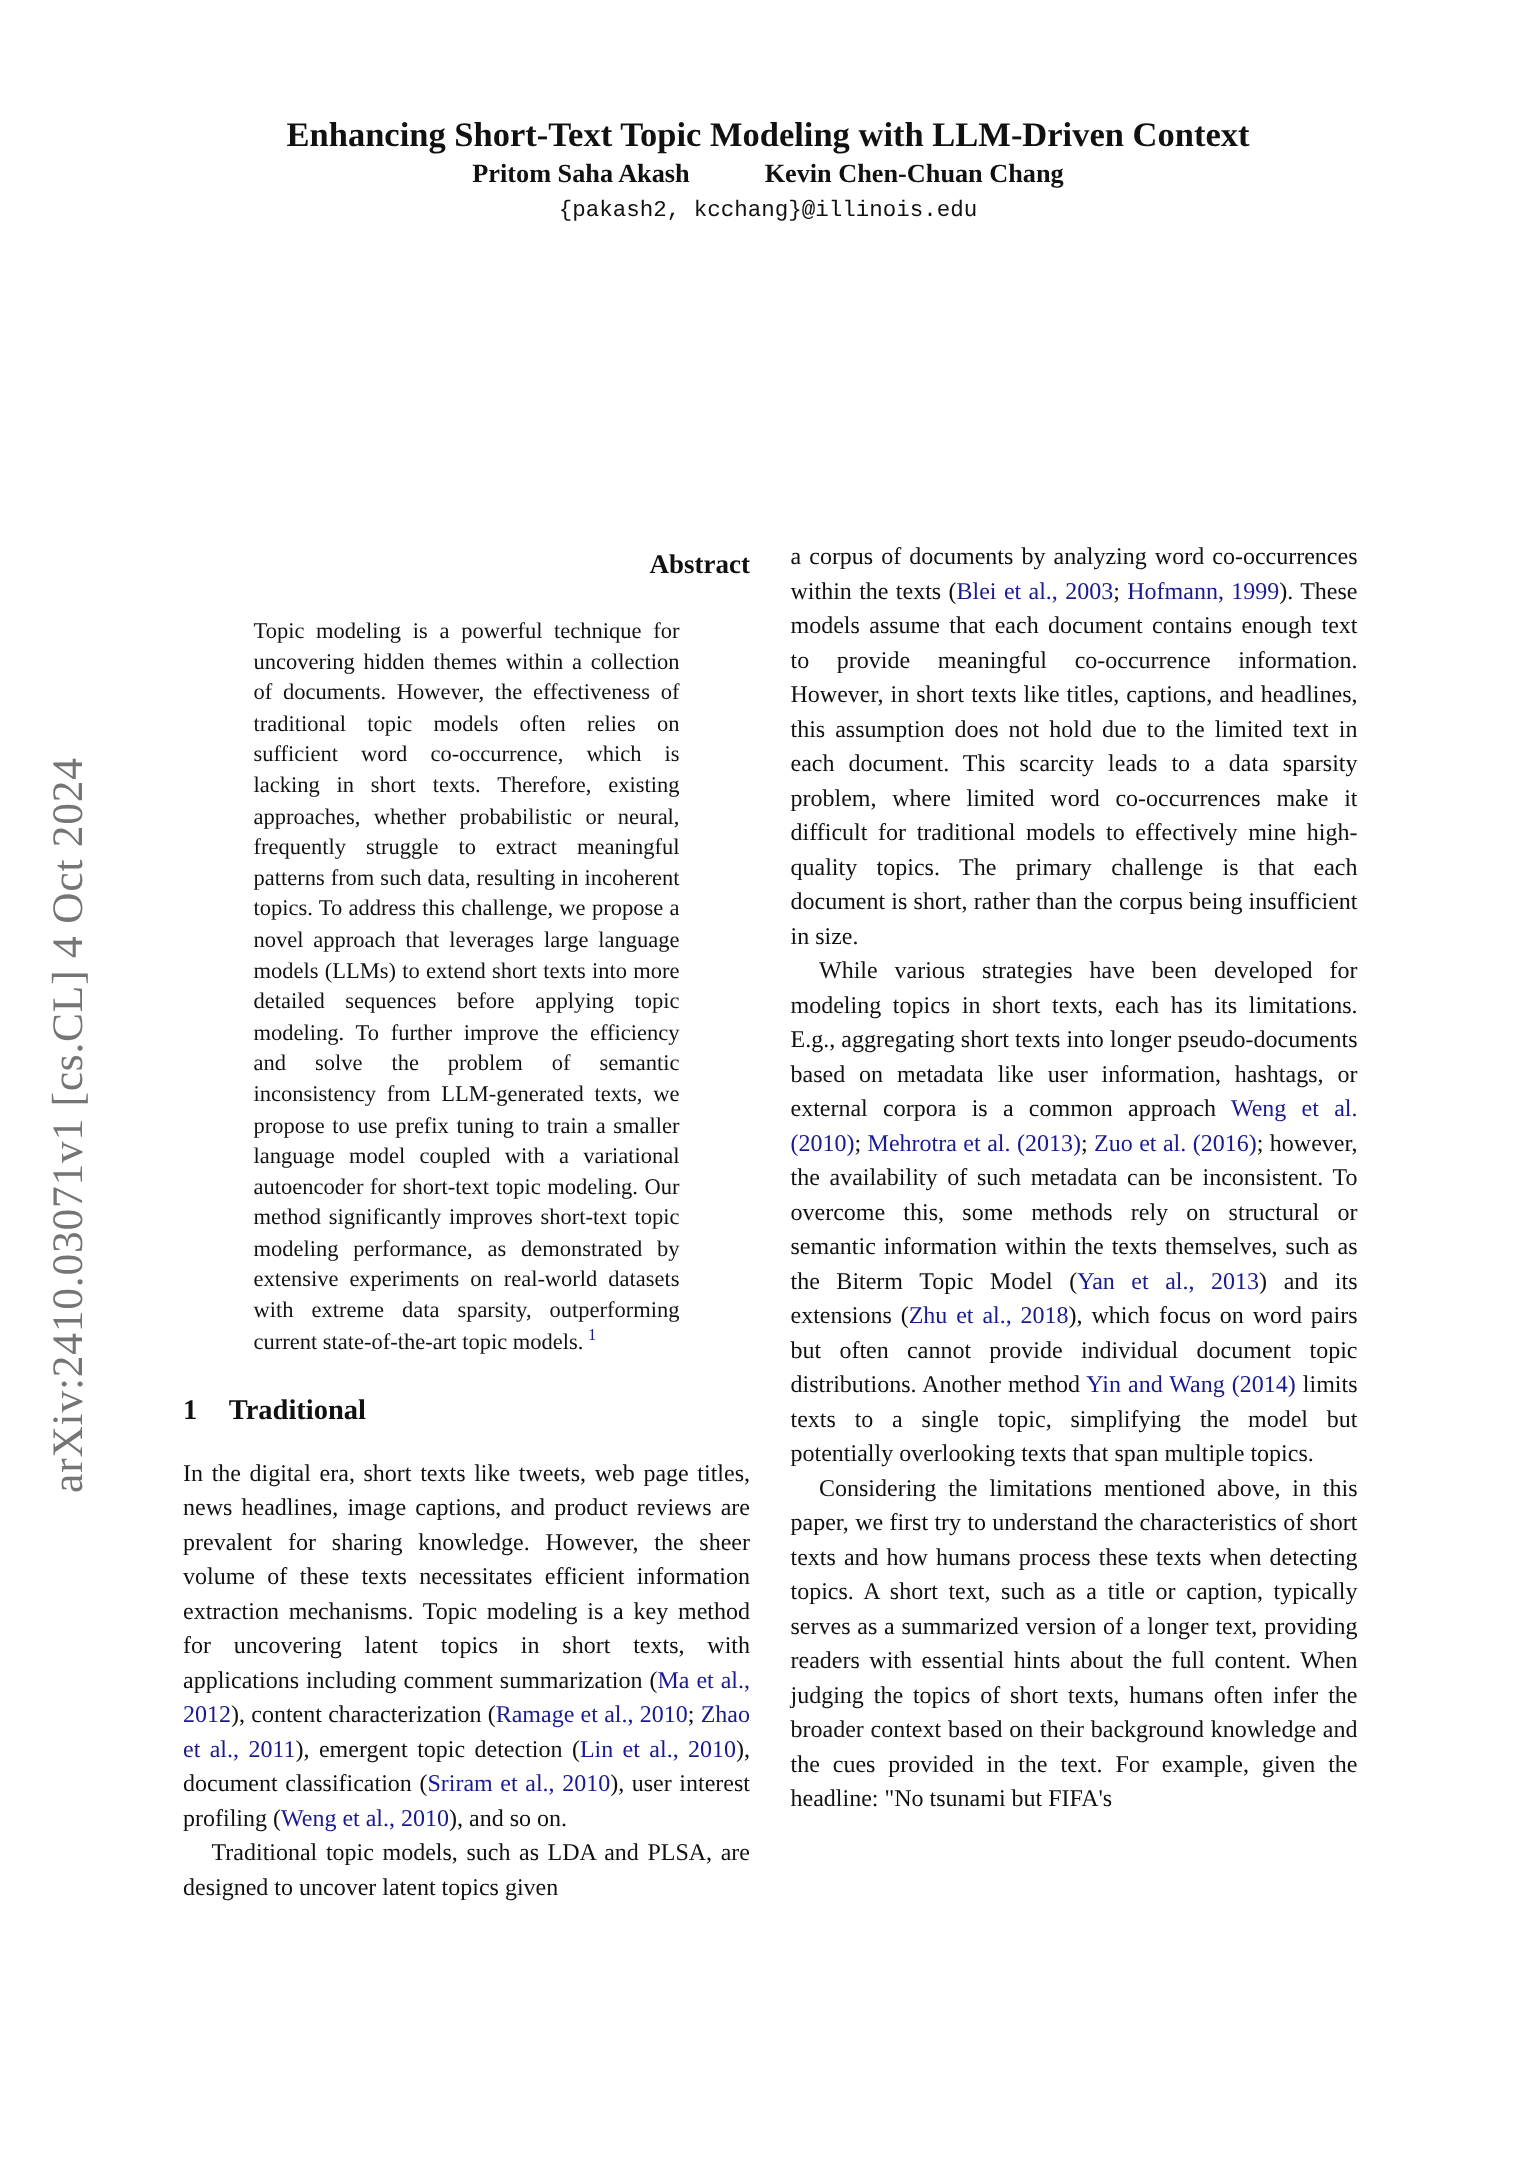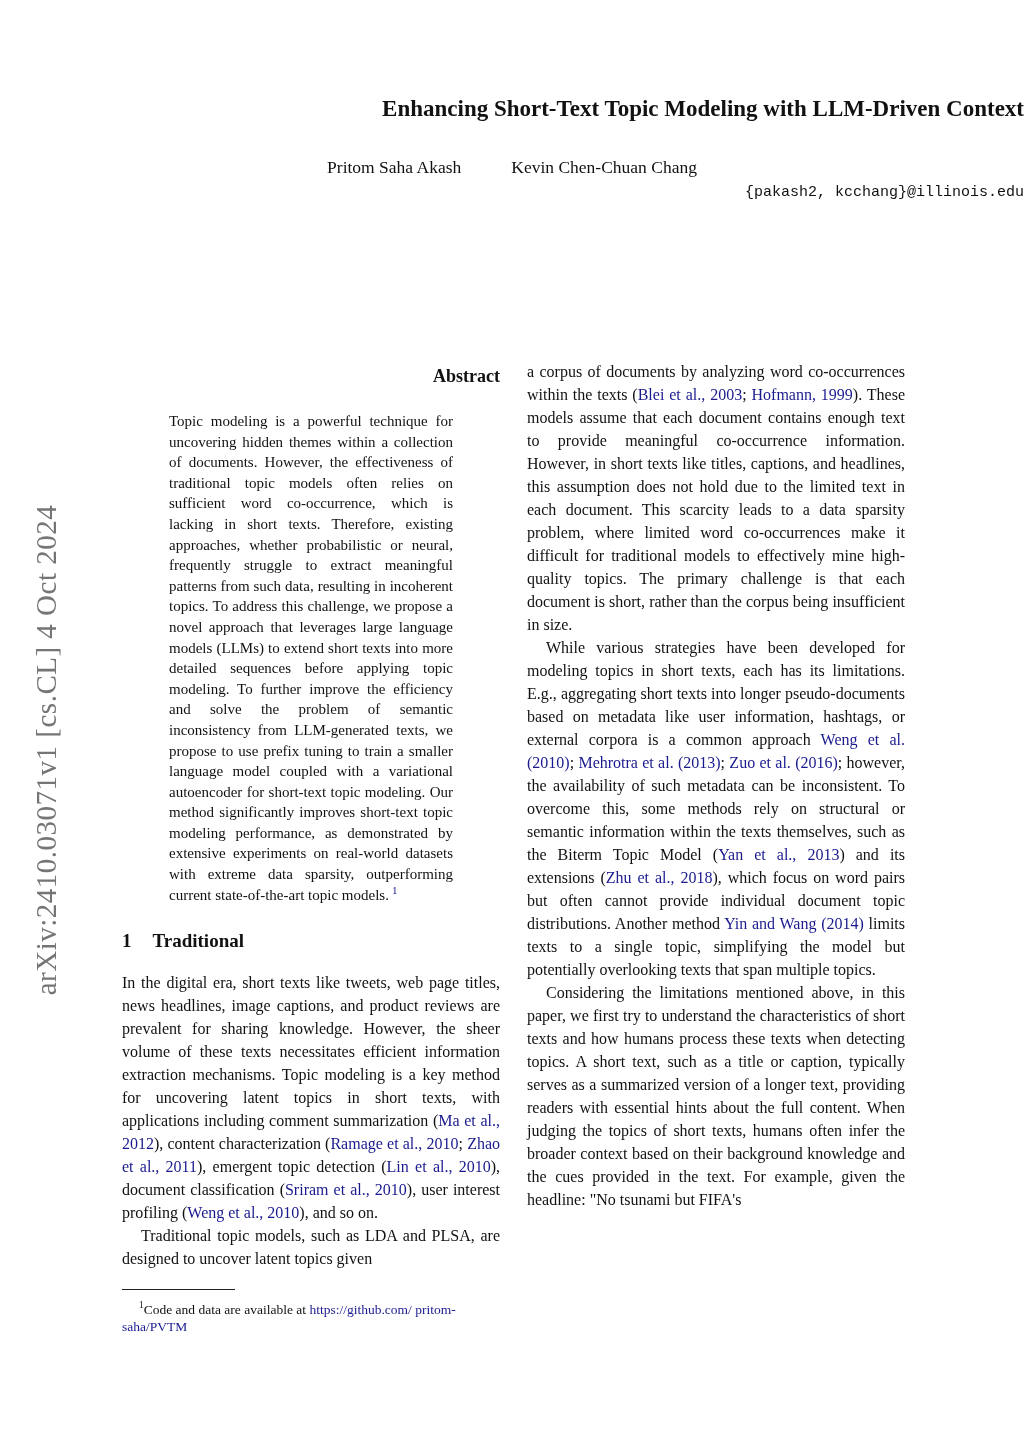--- a/index.html
+++ b/index.html
@@ -21,33 +21,32 @@
     position: absolute;
     top: 750px; left: 46px;
     transform: translate(-50%, -50%) rotate(-90deg);
     white-space: nowrap;
     font-size: 29px;
     color: #757575;
     letter-spacing: 0.5px;
   }
 
   
-  .header { text-align: right; padding-top: 93px; }
+  .header { text-align: center; padding-top: 74px; }
   .title-line {
     font-size: 23px;
     font-weight: bold;
     line-height: 31px;
     margin: 0;
   }
   .authors {
-    margin-top: 33px;
     display: flex;
     justify-content: center;
     gap: 50px;
-    font-weight: normal;
+    font-weight: bold;
     font-size: 17.5px;
   }
   .affiliation { margin-top: 6px; font-size: 17px; }
   .email {
     margin-top: 6px;
     font-family: "Liberation Mono", monospace;
     font-size: 15px;
   }
 
   
@@ -140,18 +139,14 @@
     <p class="body"><span>In the digital era, short texts like tweets, web page titles, news headlines, image captions, and product reviews are prevalent for sharing knowledge. However, the sheer volume of these texts necessitates efficient information extraction mechanisms. Topic modeling is a key method for uncovering latent topics in short texts, with applications including comment summarization (</span><span class="cite">Ma et al., 2012</span><span>), content characterization (</span><span class="cite">Ramage et al., 2010</span><span>; </span><span class="cite">Zhao et al., 2011</span><span>), emergent topic detection (</span><span class="cite">Lin et al., 2010</span><span>), document classification (</span><span class="cite">Sriram et al., 2010</span><span>), user interest profiling (</span><span class="cite">Weng et al., 2010</span><span>), and so on.</span></p>
     <p class="body indent"><span>Traditional topic models, such as LDA and PLSA, are designed to uncover latent topics given</span></p>
   </div>
 
   <div class="col col-right">
     <p class="body"><span>a corpus of documents by analyzing word co-occurrences within the texts (</span><span class="cite">Blei et al., 2003</span><span>; </span><span class="cite">Hofmann, 1999</span><span>). These models assume that each document contains enough text to provide meaningful co-occurrence information. However, in short texts like titles, captions, and headlines, this assumption does not hold due to the limited text in each document. This scarcity leads to a data sparsity problem, where limited word co-occurrences make it difficult for traditional models to effectively mine high-quality topics. The primary challenge is that each document is short, rather than the corpus being insufficient in size.</span></p>
     <p class="body indent"><span>While various strategies have been developed for modeling topics in short texts, each has its limitations. E.g., aggregating short texts into longer pseudo-documents based on metadata like user information, hashtags, or external corpora is a common approach </span><span class="cite">Weng et al. (2010)</span><span>; </span><span class="cite">Mehrotra et al. (2013)</span><span>; </span><span class="cite">Zuo et al. (2016)</span><span>; however, the availability of such metadata can be inconsistent. To overcome this, some methods rely on structural or semantic information within the texts themselves, such as the Biterm Topic Model (</span><span class="cite">Yan et al., 2013</span><span>) and its extensions (</span><span class="cite">Zhu et al., 2018</span><span>), which focus on word pairs but often cannot provide individual document topic distributions. Another method </span><span class="cite">Yin and Wang (2014)</span><span> limits texts to a single topic, simplifying the model but potentially overlooking texts that span multiple topics.</span></p>
     <p class="body indent"><span>Considering the limitations mentioned above, in this paper, we first try to understand the characteristics of short texts and how humans process these texts when detecting topics. A short text, such as a title or caption, typically serves as a summarized version of a longer text, providing readers with essential hints about the full content. When judging the topics of short texts, humans often infer the broader context based on their background knowledge and the cues provided in the text. For example, given the headline: "No tsunami but FIFA's</span></p>
   </div>
 
-  <div class="footnote">
-    <div class="footnote-rule"></div>
-    <p><sup>1</sup><span><span>Code and data are available at </span><span class="cite">https://github.com/ pritom-saha/PVTM</span></span></p>
-  </div>
 
 </div>
 
 </body></html>

